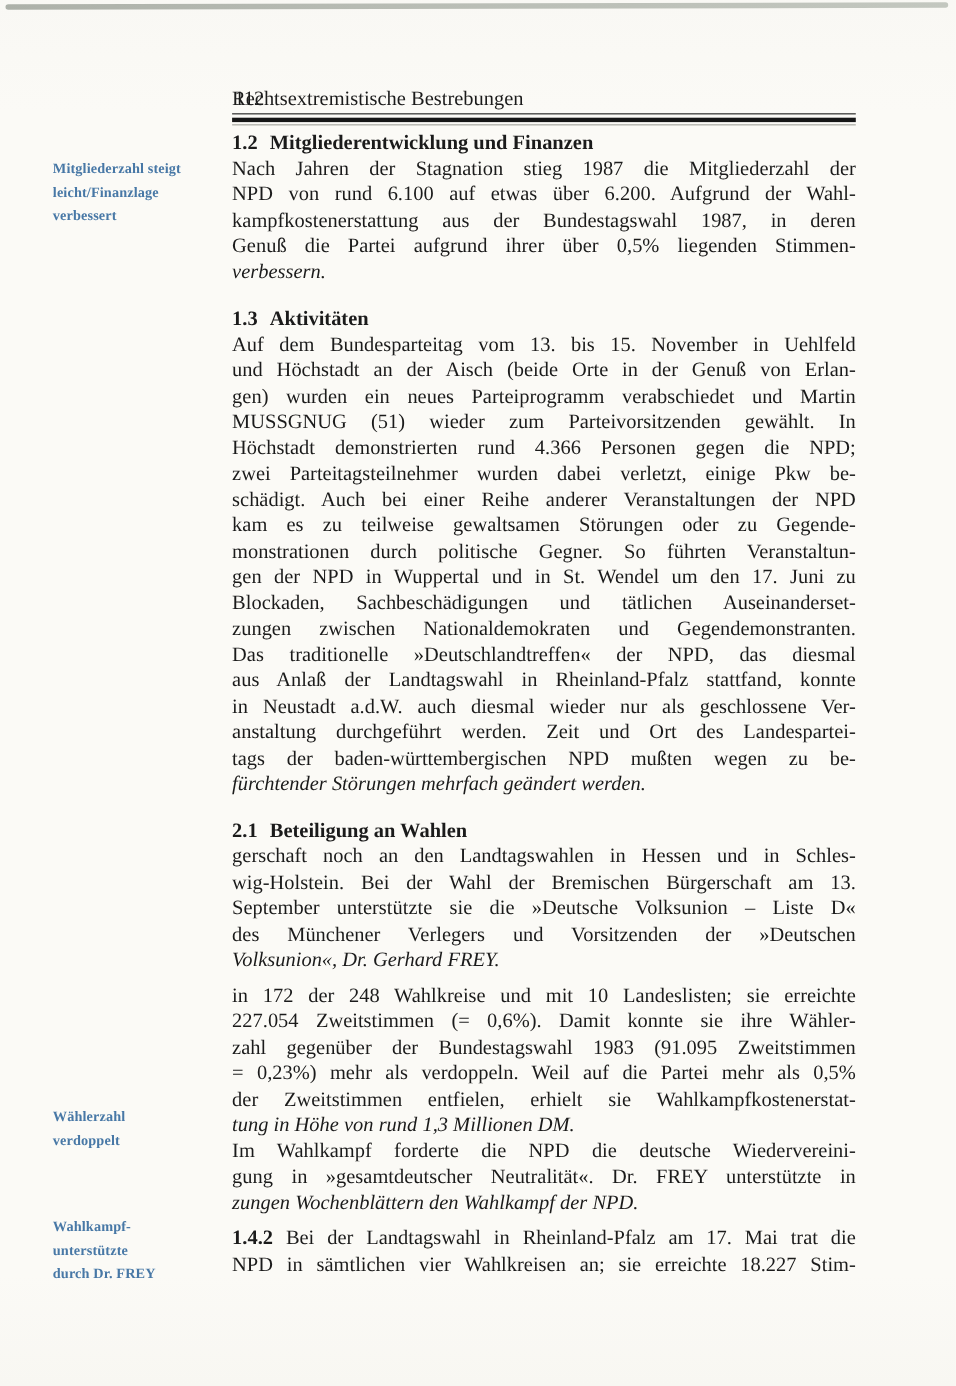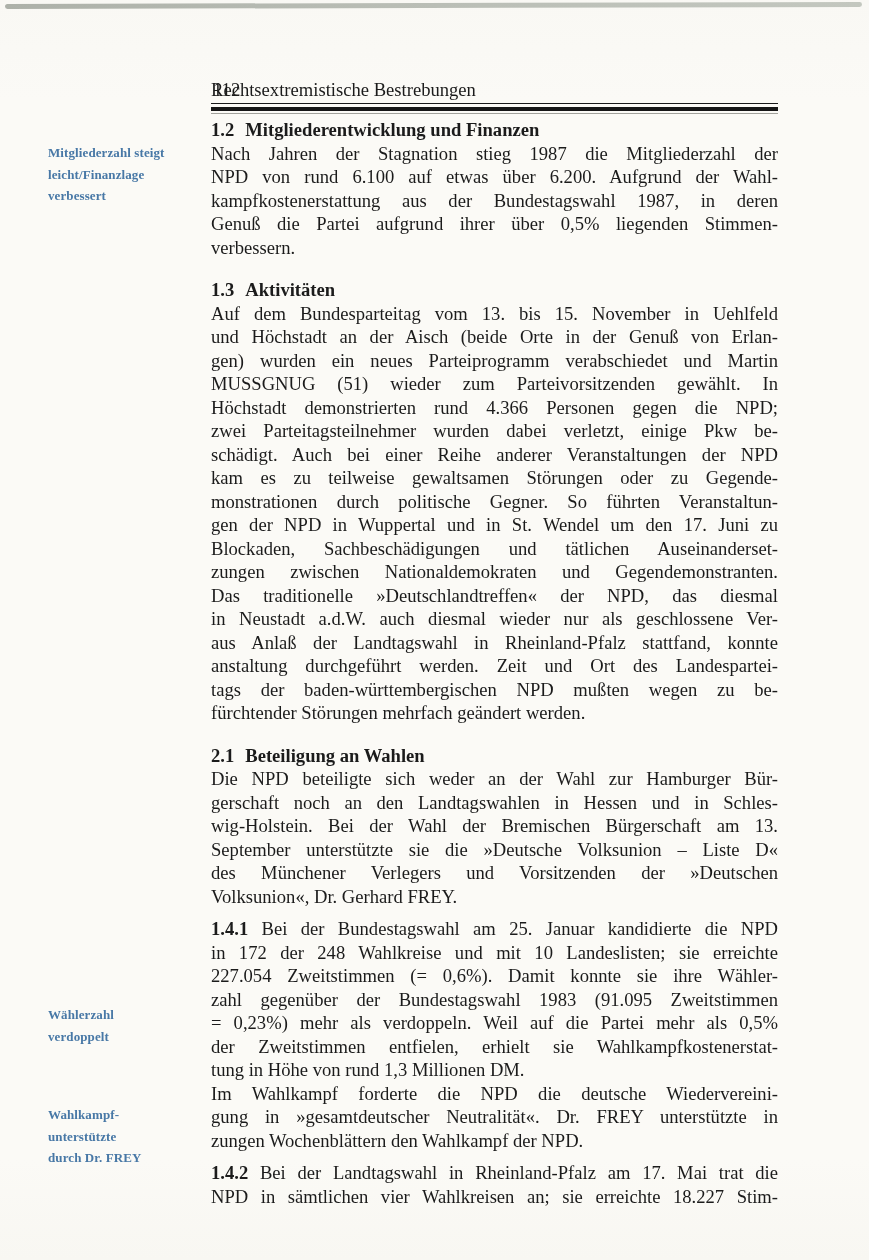--- a/index.html
+++ b/index.html
@@ -46,21 +46,21 @@
   .section:first-child{margin-top:0;}
   .section.tight{margin-top:9px;}
 
   .heading{font-weight:700;}
   .heading .htitle{margin-left:11px;}
 
   .line{
     text-align:justify;text-align-last:justify;
     hyphens:none;white-space:normal;
   }
-  .line.endline{text-align-last:left;}
+  .line.endline{text-align-last:left;font-style:italic;}
   .line b{font-weight:700;}
 </style>
 </head>
 <body>
 
 <div class="page">
 
   <div class="top-bar"></div>
 
   <div>
@@ -108,41 +108,39 @@
             <div class="line">MUSSGNUG (51) wieder zum Parteivorsitzenden gewählt. In</div>
             <div class="line">Höchstadt demonstrierten rund 4.366 Personen gegen die NPD;</div>
             <div class="line">zwei Parteitagsteilnehmer wurden dabei verletzt, einige Pkw be-</div>
             <div class="line">schädigt. Auch bei einer Reihe anderer Veranstaltungen der NPD</div>
             <div class="line">kam es zu teilweise gewaltsamen Störungen oder zu Gegende-</div>
             <div class="line">monstrationen durch politische Gegner. So führten Veranstaltun-</div>
             <div class="line">gen der NPD in Wuppertal und in St. Wendel um den 17. Juni zu</div>
             <div class="line">Blockaden, Sachbeschädigungen und tätlichen Auseinanderset-</div>
             <div class="line">zungen zwischen Nationaldemokraten und Gegendemonstranten.</div>
             <div class="line">Das traditionelle »Deutschlandtreffen« der NPD, das diesmal</div>
+            <div class="line">aus Anlaß der Landtagswahl in Rheinland-Pfalz stattfand, konnte</div>
             <div class="line">in Neustadt a.d.W. auch diesmal wieder nur als geschlossene Ver-</div>
-            <div class="line">aus Anlaß der Landtagswahl in Rheinland-Pfalz stattfand, konnte</div>
             <div class="line">anstaltung durchgeführt werden. Zeit und Ort des Landespartei-</div>
             <div class="line">tags der baden-württembergischen NPD mußten wegen zu be-</div>
             <div class="line endline">fürchtender Störungen mehrfach geändert werden.</div>
           </div>
         </section>
         <section class="section">
           <div class="heading"><span class="hnum">2.1</span><span class="htitle">Beteiligung an Wahlen</span></div>
           <div class="para">
-            <div class="line">Die NPD beteiligte sich weder an der Wahl zur Hamburger Bür-</div>
             <div class="line">gerschaft noch an den Landtagswahlen in Hessen und in Schles-</div>
             <div class="line">wig-Holstein. Bei der Wahl der Bremischen Bürgerschaft am 13.</div>
             <div class="line">September unterstützte sie die »Deutsche Volksunion – Liste D«</div>
             <div class="line">des Münchener Verlegers und Vorsitzenden der »Deutschen</div>
             <div class="line endline">Volksunion«, Dr. Gerhard FREY.</div>
           </div>
         </section>
         <section class="section tight">
           <div class="para">
-            <div class="line"><b>1.4.1</b> Bei der Bundestagswahl am 25. Januar kandidierte die NPD</div>
             <div class="line">in 172 der 248 Wahlkreise und mit 10 Landeslisten; sie erreichte</div>
             <div class="line">227.054 Zweitstimmen (= 0,6%). Damit konnte sie ihre Wähler-</div>
             <div class="line">zahl gegenüber der Bundestagswahl 1983 (91.095 Zweitstimmen</div>
             <div class="line">= 0,23%) mehr als verdoppeln. Weil auf die Partei mehr als 0,5%</div>
             <div class="line">der Zweitstimmen entfielen, erhielt sie Wahlkampfkostenerstat-</div>
             <div class="line endline">tung in Höhe von rund 1,3 Millionen DM.</div>
           </div>
           <div class="para">
             <div class="line">Im Wahlkampf forderte die NPD die deutsche Wiedervereini-</div>
             <div class="line">gung in »gesamtdeutscher Neutralität«. Dr. FREY unterstützte in</div>

